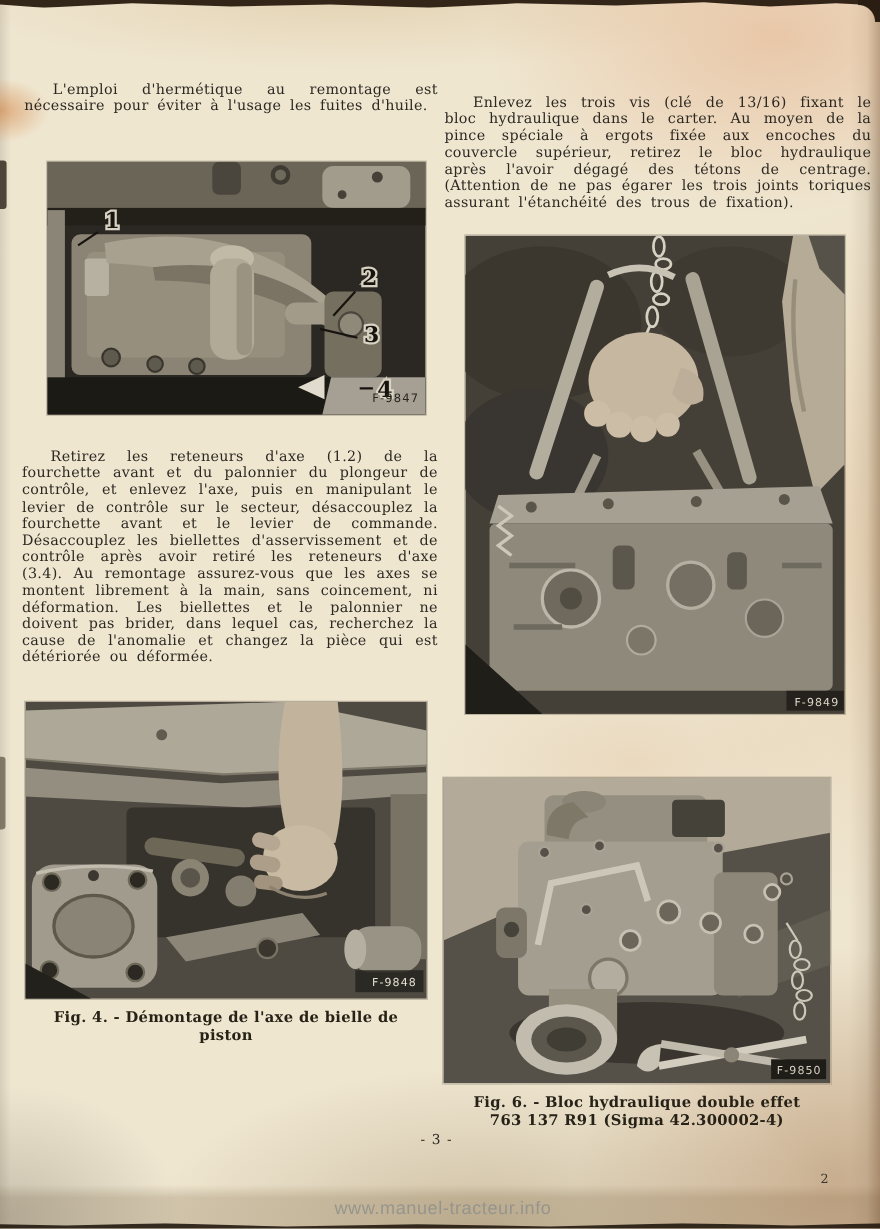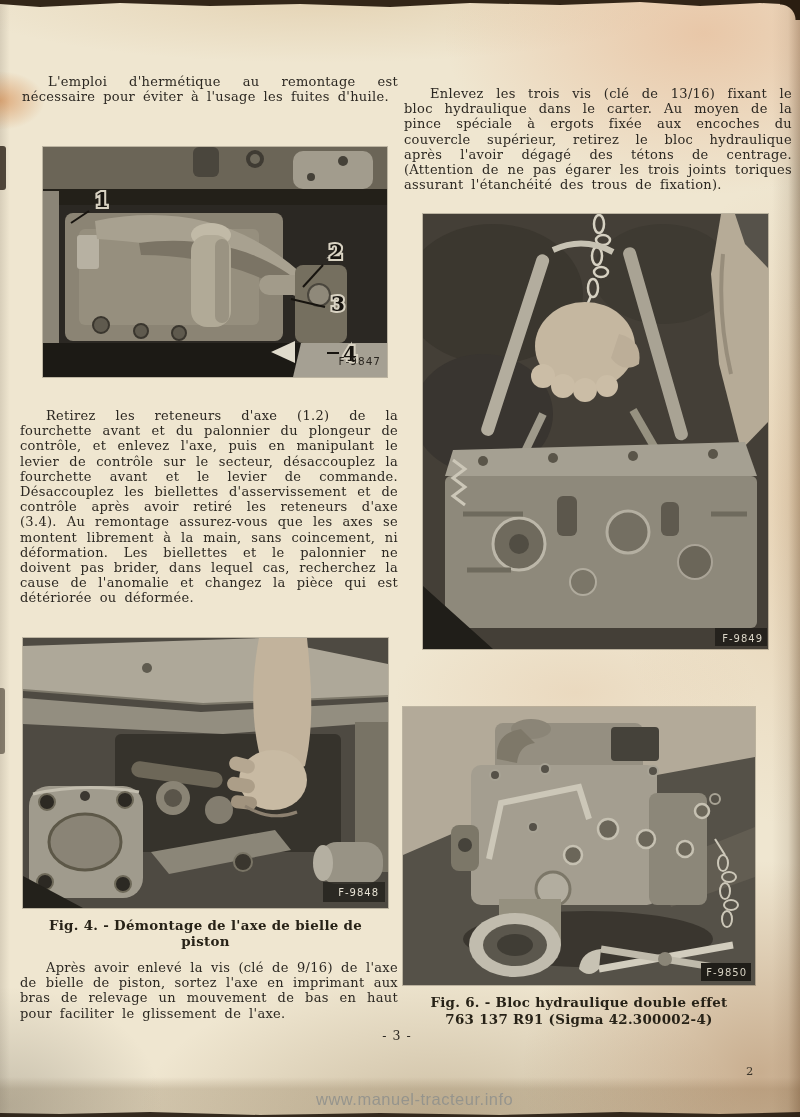--- a/index.html
+++ b/index.html
@@ -46,21 +46,21 @@
   .photo{display:block;box-shadow:0 0 0 1px rgba(40,35,25,.25);}
   .caption{margin-top:9px;text-align:center;font-weight:bold;font-size:13.4px;
     letter-spacing:.3px;color:#272217;}
   .caption.two-line{white-space:pre-line;line-height:17px;text-align:center;}
   svg text{font-family:"DejaVu Sans", sans-serif;}
   .callout{font-family:"DejaVu Serif", serif;font-weight:bold;font-size:20px;}
 
   .page-number{position:absolute;left:352px;top:1028px;width:90px;text-align:center;
     font-size:12.5px;letter-spacing:1px;color:#2c2822;}
   .corner-number{position:absolute;left:746px;top:1064px;font-size:11.5px;color:#3a342a;}
-  .watermark{position:absolute;left:316px;top:1090px;font-family:"Liberation Sans", sans-serif;
+  .watermark{position:absolute;left:304px;top:1090px;font-family:"Liberation Sans", sans-serif;
     font-size:16.5px;color:#8f908c;opacity:.85;letter-spacing:.5px;text-align:right;}
 </style>
 </head>
 <body>
 
 <div class="page">
 
   <div class="edge top-edge"></div>
   <div class="edge bottom-edge"></div>
   <div class="corner-tr"></div>
@@ -144,21 +144,20 @@
       <circle cx="220" cy="224" r="9" fill="#3a362e" stroke="#797465" stroke-width="2"></circle>
       <rect x="296" y="204" width="64" height="42" rx="18" fill="#989385"></rect>
       <ellipse cx="300" cy="225" rx="10" ry="18" fill="#b4afa1"></ellipse>
       <path d="M0,238 L60,270 L0,270 Z" fill="#23211b"></path>
       <rect x="300" y="244" width="62" height="20" fill="#26231d" opacity=".85"></rect>
       <text x="356" y="258" text-anchor="end" font-size="10" letter-spacing="1" fill="#e6e1d3">F-9848</text>
     </svg>
     <div class="caption">Fig. 4. - Démontage de l'axe de bielle de piston</div>
   </div>
 
-  <div class="para p3L">Après avoir enlevé la vis (clé de 9/16) de l'axe de bielle de piston, sortez l'axe en imprimant aux bras de relevage un mouvement de bas en haut pour faciliter le glissement de l'axe.</div>
 
   <div class="para p1R">Enlevez les trois vis (clé de 13/16) fixant le bloc hydraulique dans le carter. Au moyen de la pince spéciale à ergots fixée aux encoches du couvercle supérieur, retirez le bloc hydraulique après l'avoir dégagé des tétons de centrage. (Attention de ne pas égarer les trois joints toriques assurant l'étanchéité des trous de fixation).</div>
 
   <div class="figure f5">
     <svg class="photo" width="345" height="435" viewBox="0 0 345 435">
       <rect width="345" height="435" fill="#443f37"></rect>
       <ellipse cx="70" cy="80" rx="90" ry="70" fill="#3b372f"></ellipse>
       <ellipse cx="240" cy="60" rx="70" ry="50" fill="#3e3a32"></ellipse>
       <ellipse cx="60" cy="200" rx="70" ry="60" fill="#393530"></ellipse>
       <path d="M298,0 L345,0 L345,208 L318,236 L296,150 L288,60 Z" fill="#b6ab97"></path>

